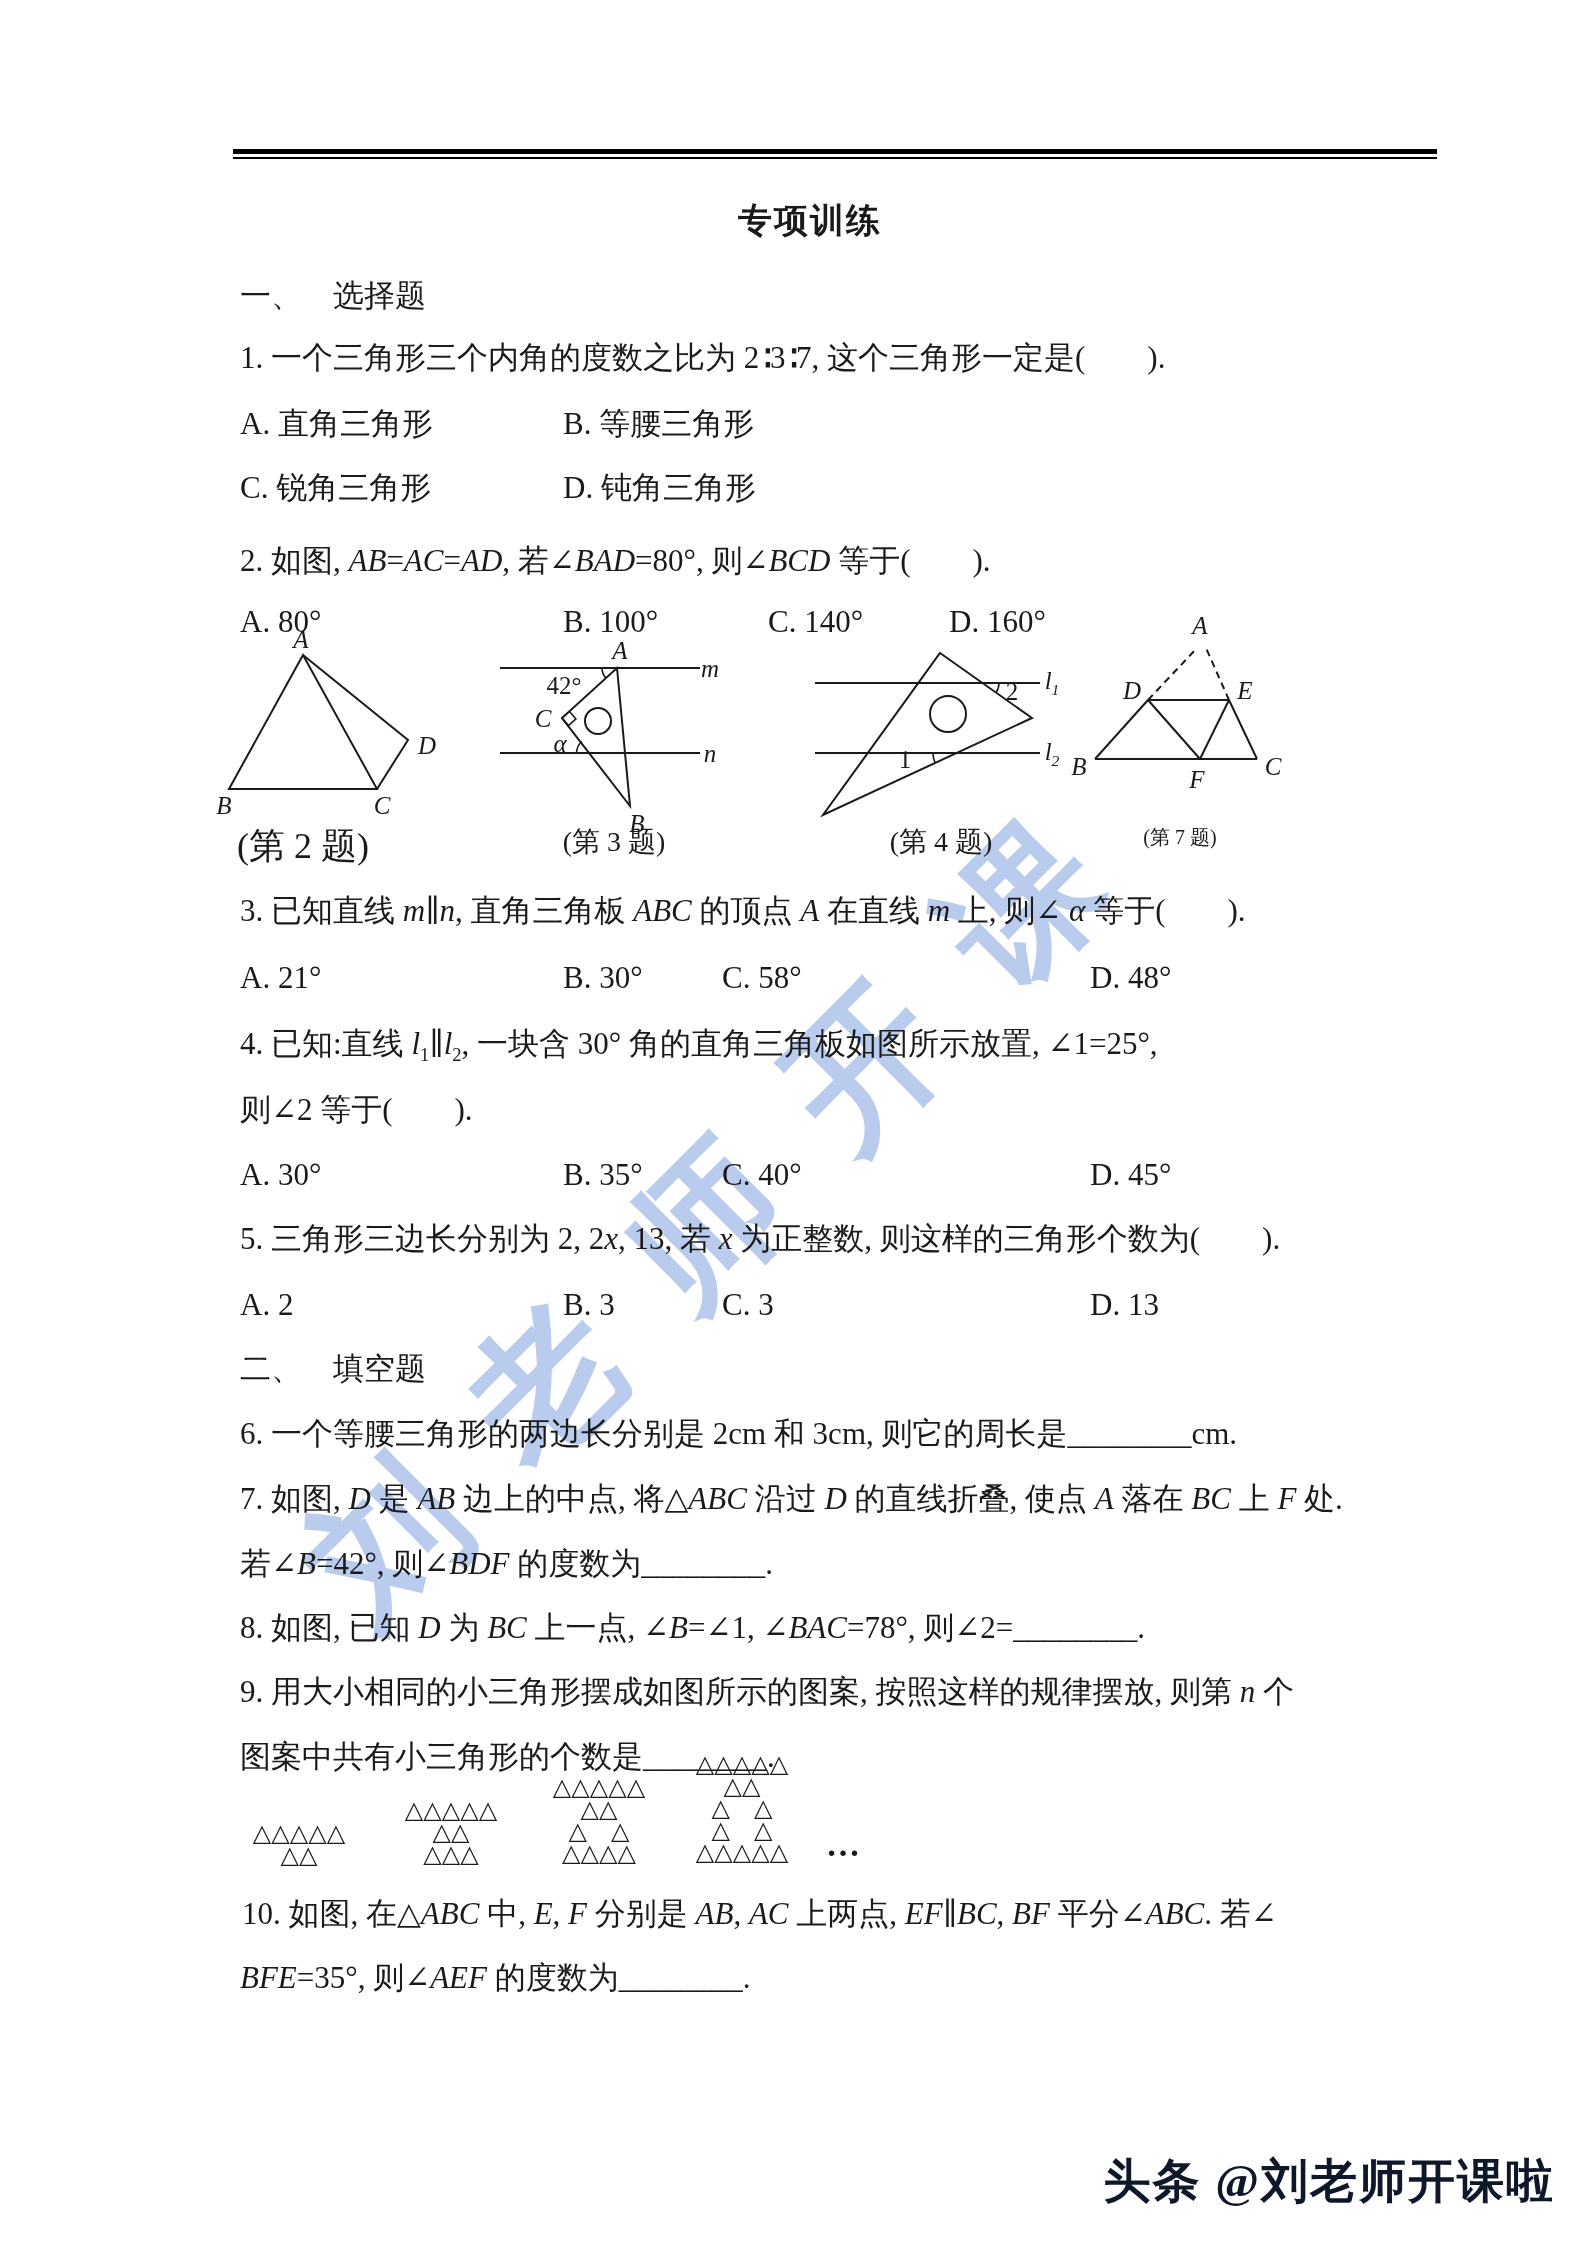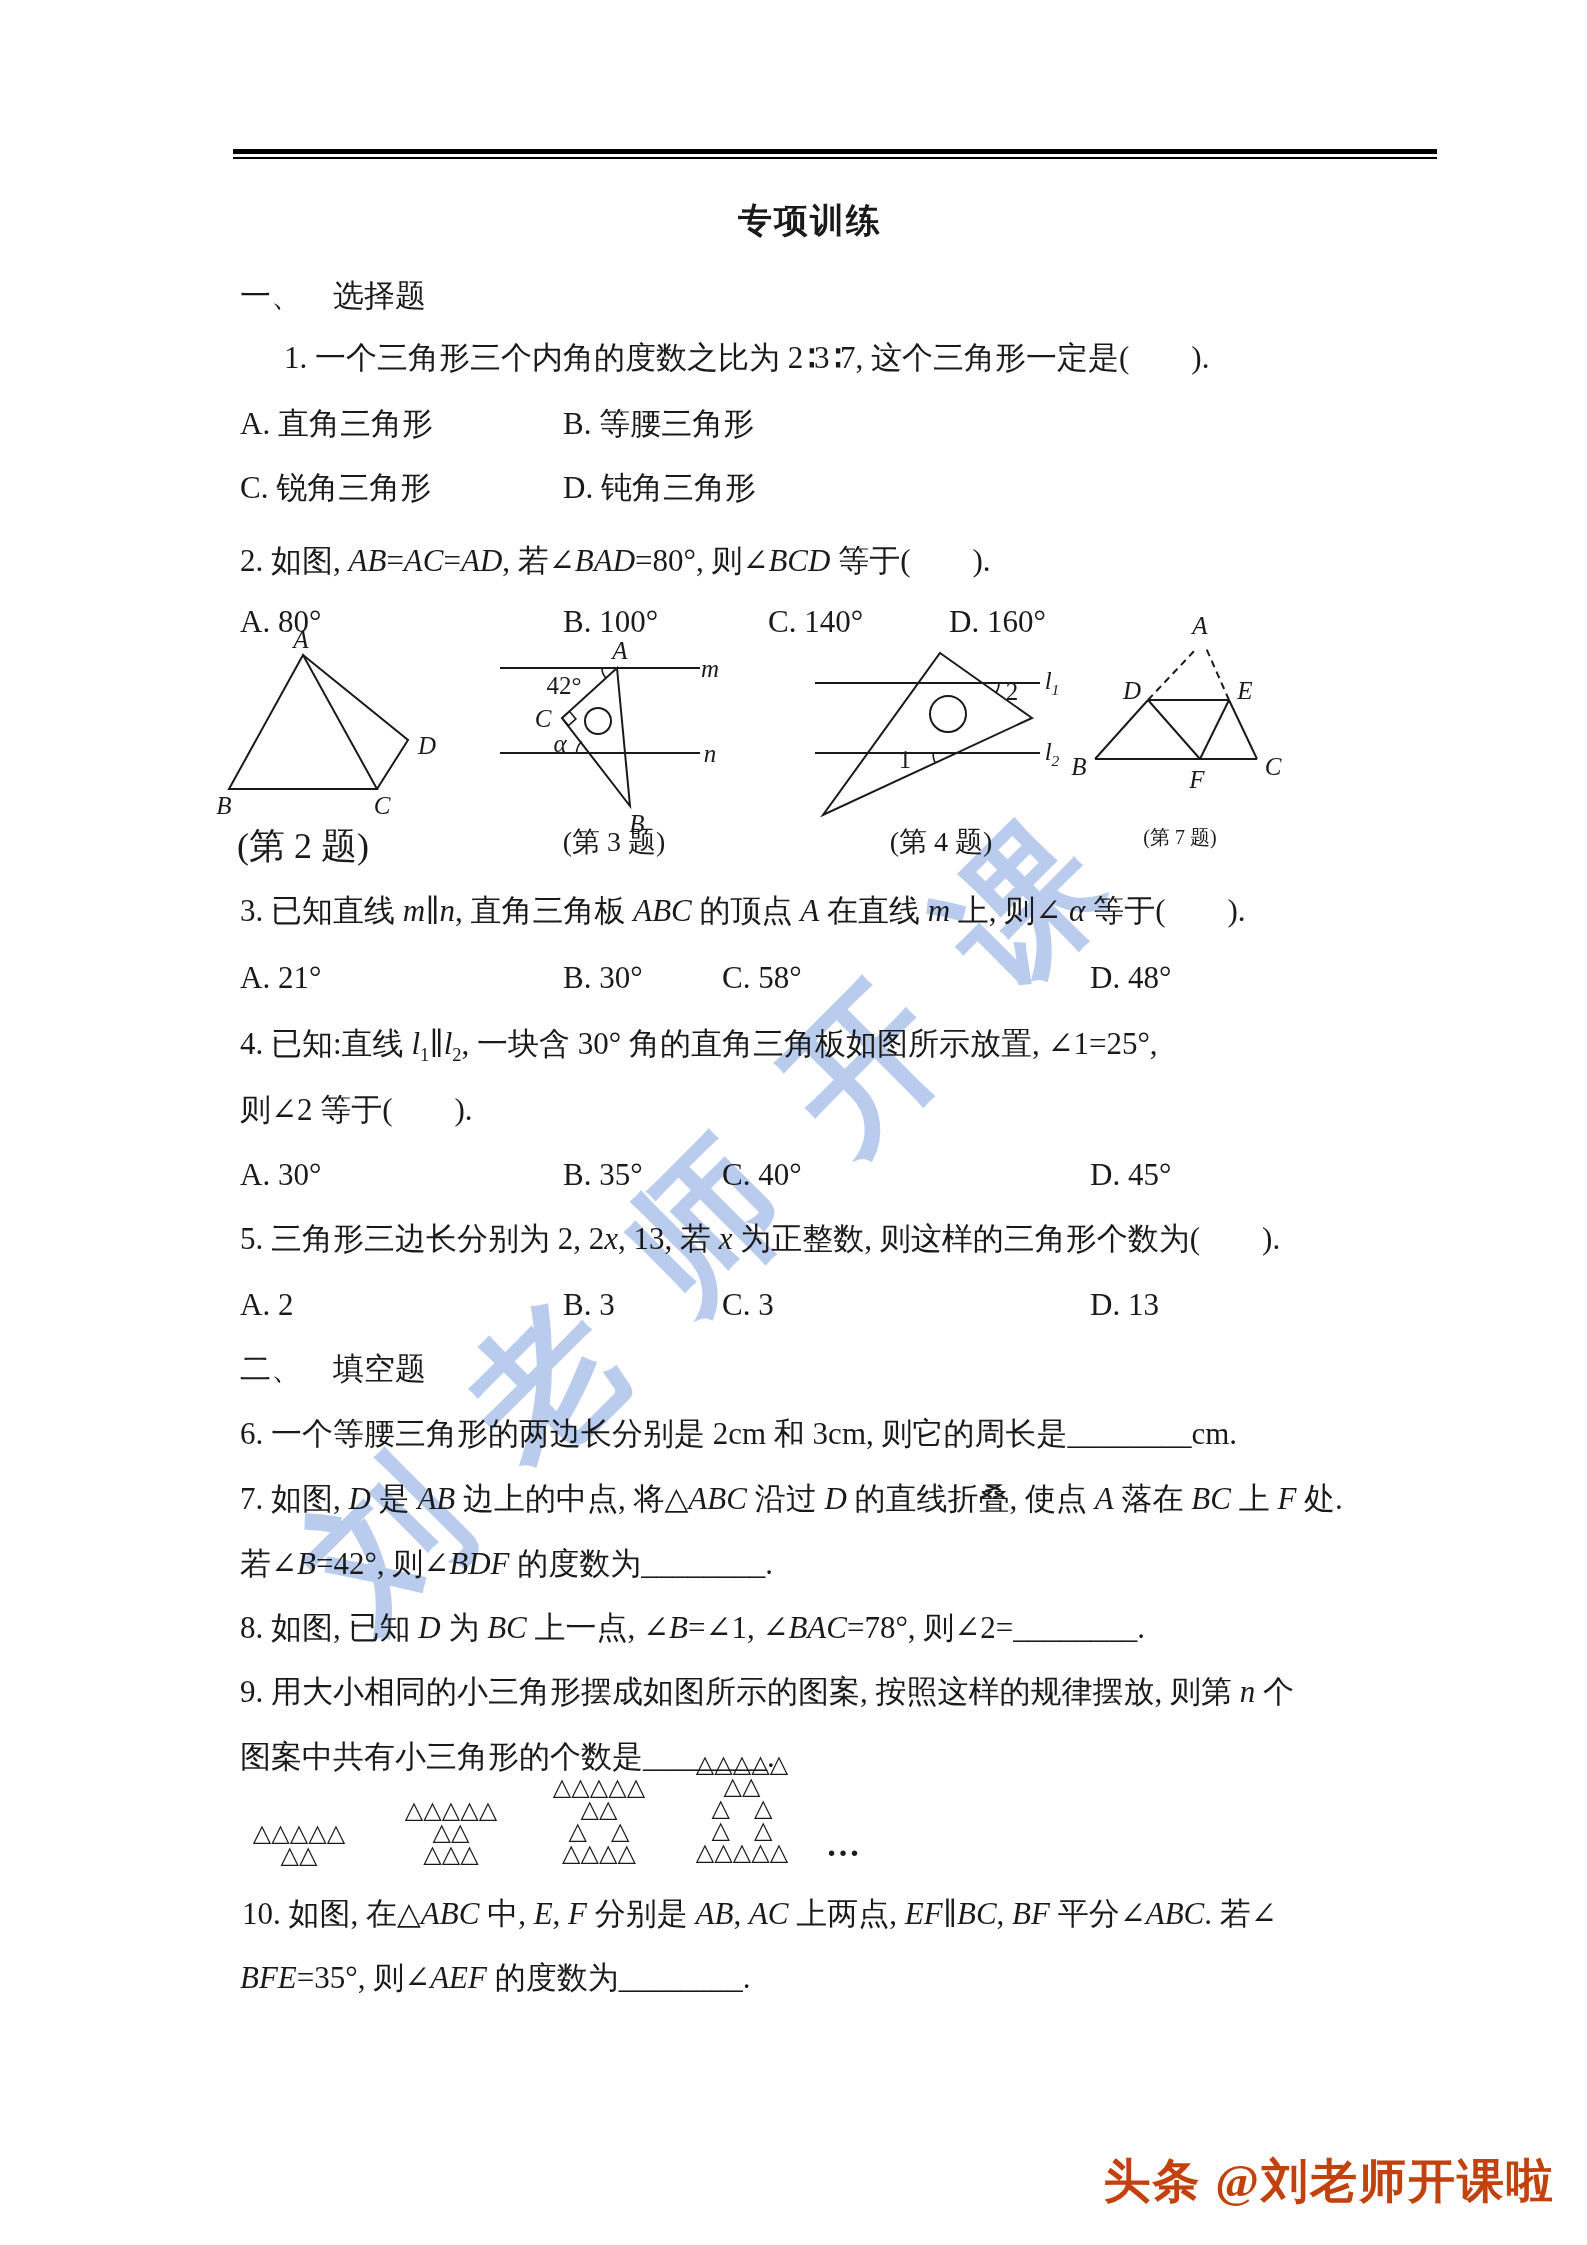--- a/index.html
+++ b/index.html
@@ -89,21 +89,21 @@
       <path d="M1148,700 L1197,648" stroke-dasharray="7 5"></path>
       <path d="M1229,700 L1206,648" stroke-dasharray="7 5"></path>
     </g>
   </svg>
 
   <div class="rule"></div>
   <div class="title">专项训练</div>
 
   <div id="lines">
       <div class="tline" style="left: 240px; top: 278px;">一、　选择题</div>
-      <div class="tline" style="left: 240px; top: 340px; margin-left: 44px;">1. 一个三角形三个内角的度数之比为 2∶3∶7, 这个三角形一定是(　　).</div>
+      <div class="tline" style="left: 240px; top: 340px;">1. 一个三角形三个内角的度数之比为 2∶3∶7, 这个三角形一定是(　　).</div>
       <div class="tline" style="left: 240px; top: 406px;">A. 直角三角形</div>
       <div class="tline" style="left: 563px; top: 406px;">B. 等腰三角形</div>
       <div class="tline" style="left: 240px; top: 470px;">C. 锐角三角形</div>
       <div class="tline" style="left: 563px; top: 470px;">D. 钝角三角形</div>
       <div class="tline" style="left: 240px; top: 543px;">2. 如图, <i>AB</i>=<i>AC</i>=<i>AD</i>, 若∠<i>BAD</i>=80°, 则∠<i>BCD</i> 等于(　　).</div>
       <div class="tline" style="left: 240px; top: 604px;">A. 80°</div>
       <div class="tline" style="left: 563px; top: 604px;">B. 100°</div>
       <div class="tline" style="left: 722px; top: 604px; margin-left: 46px;">C. 140°</div>
       <div class="tline" style="left: 949px; top: 604px;">D. 160°</div>
       <div class="tline" style="left: 303px; top: 826px; font-size: 36px; transform: translateX(-50%);">(第 2 题)</div>
@@ -160,14 +160,14 @@
       <span class="figlabel" style="left: 1197px; top: 780px; font-style: italic;">F</span>
     </div>
   <div id="patterns">
       <div class="pgroup" style="left: 238px; top: 1822px;"><div>△△△△△</div><div>△△</div></div>
       <div class="pgroup" style="left: 390px; top: 1799px;"><div>△△△△△</div><div>△△</div><div>△△△</div></div>
       <div class="pgroup" style="left: 538px; top: 1776px;"><div>△△△△△</div><div>△△</div><div>△　△</div><div>△△△△</div></div>
       <div class="pgroup" style="left: 681px; top: 1753px;"><div>△△△△△</div><div>△△</div><div>△　△</div><div>△　△</div><div>△△△△△</div></div>
       <div class="ellipsis" style="left: 826px; top: 1826px;">…</div>
     </div>
 
-  <div class="footer" style="color: #c2410c; margin-left: 20px;">头条 @刘老师开课啦</div>
+  <div class="footer" style="color: #0f172a; margin-left: 20px;">头条 @刘老师开课啦</div>
 </div>
 
 </body></html>

